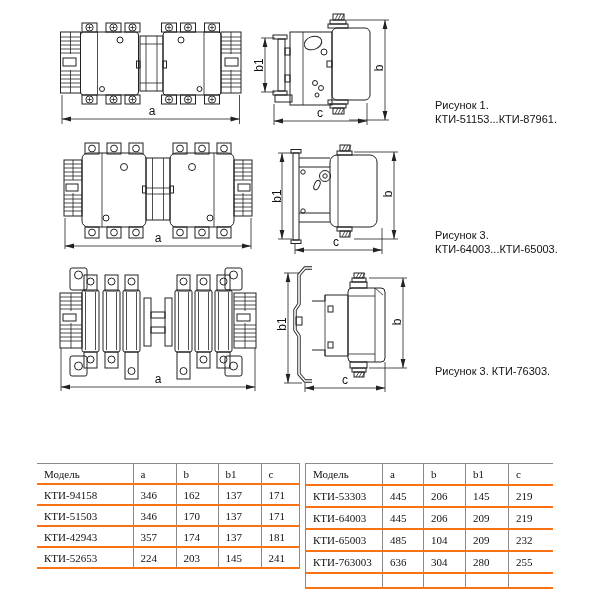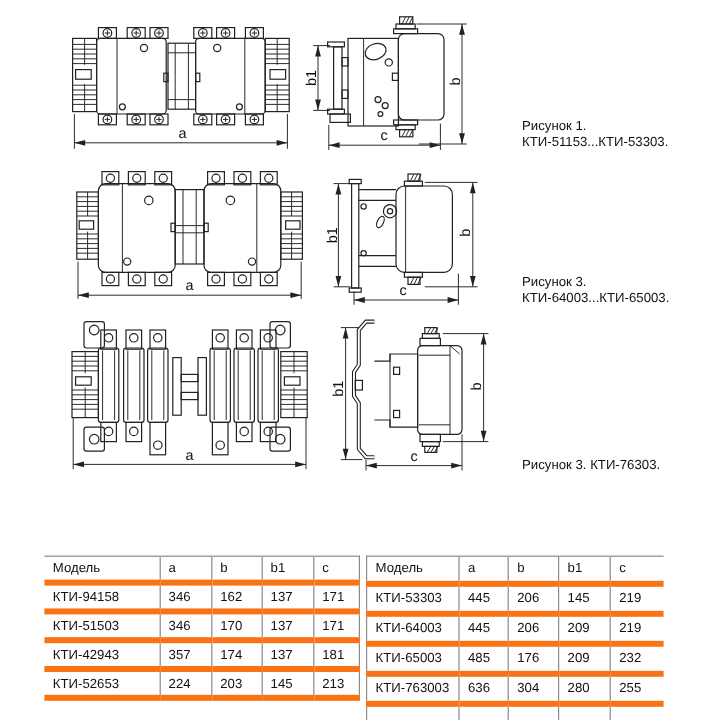--- a/index.html
+++ b/index.html
@@ -8,22 +8,22 @@
   svg.draw{position:absolute;overflow:visible;}
   .draw rect,.draw path,.draw circle,.draw ellipse,.draw line,.draw polyline{
       stroke:#222;fill:none;stroke-width:1;}
   .draw .thin{stroke-width:0.8;}
   .draw .fill{fill:#222;stroke:none;}
   .draw .wht{stroke:#fff;fill:none;}
   .draw text{fill:#111;stroke:none;font:12px "Liberation Sans",sans-serif;}
   .caption{position:absolute;left:435px;font:11px/13.5px "Liberation Sans",sans-serif;color:#111;}
   table.dim{position:absolute;border-collapse:collapse;table-layout:fixed;
             font:11px "Liberation Sans",sans-serif;color:#111;}
-  table.dim td{border-top:1px solid #8a8a8a;border-bottom:5px solid #f97316;
-               padding:0 2px 0 7px;vertical-align:middle;overflow:hidden;white-space:nowrap;}
+  table.dim td{border-top:1px solid #8a8a8a;border-bottom:2px solid #f97316;
+               padding:0 2px 0 7px;vertical-align:middle;overflow:hidden;white-space:nowrap;font-family:Liberation Serif, serif;}
   table.dim td+td{border-left:1px solid #8a8a8a;}
   #table-left{left:37px;top:463px;width:262px;}
   #table-left td{height:19px;}
   #table-left td:last-child{border-right:1px solid #8a8a8a;}
   #table-right{left:305px;top:463px;width:247px;}
   #table-right td{height:20px;}
   #table-right td:first-child{border-left:1px solid #8a8a8a;}
   #table-right tr.empty td{height:13px;}
 </style>
 </head>
@@ -403,27 +403,27 @@
     <g>
       <path class="thin" d="M30 117v9M110 96v30M30 122h80"></path>
       <polygon class="fill" points="30,122 39,119.6 39,124.4"></polygon>
       <polygon class="fill" points="110,122 101,119.6 101,124.4"></polygon>
       <text x="70" y="118" text-anchor="middle">c</text>
     </g>
   </svg>
 
   <div class="caption" style="top:99px">
     <div>Рисунок 1.</div>
-    <div>КТИ-51153...КТИ-53303.</div>
+    <div>КТИ-51153...КТИ-87961.</div>
   </div>
   <div class="caption" style="top:229px">
     <div>Рисунок 3.</div>
     <div>КТИ-64003...КТИ-65003.</div>
   </div>
-  <div class="caption" style="top:382px">
+  <div class="caption" style="top:365px">
     <div>Рисунок 3. КТИ-76303.</div>
   </div>
 
   <table class="dim" id="table-left">
     <colgroup>
         <col style="width:96px">
         <col style="width:43px">
         <col style="width:42px">
         <col style="width:43px">
         <col style="width:38px">
@@ -455,21 +455,21 @@
         <td>357</td>
         <td>174</td>
         <td>137</td>
         <td>181</td>
       </tr>
       <tr>
         <td>КТИ-52653</td>
         <td>224</td>
         <td>203</td>
         <td>145</td>
-        <td>213</td>
+        <td>241</td>
       </tr>
     </tbody>
   </table>
 
   <table class="dim" id="table-right">
     <colgroup>
         <col style="width:77px">
         <col style="width:41px">
         <col style="width:42px">
         <col style="width:43px">
@@ -493,21 +493,21 @@
       <tr>
         <td>КТИ-64003</td>
         <td>445</td>
         <td>206</td>
         <td>209</td>
         <td>219</td>
       </tr>
       <tr>
         <td>КТИ-65003</td>
         <td>485</td>
-        <td>176</td>
+        <td>104</td>
         <td>209</td>
         <td>232</td>
       </tr>
       <tr>
         <td>КТИ-763003</td>
         <td>636</td>
         <td>304</td>
         <td>280</td>
         <td>255</td>
       </tr>

